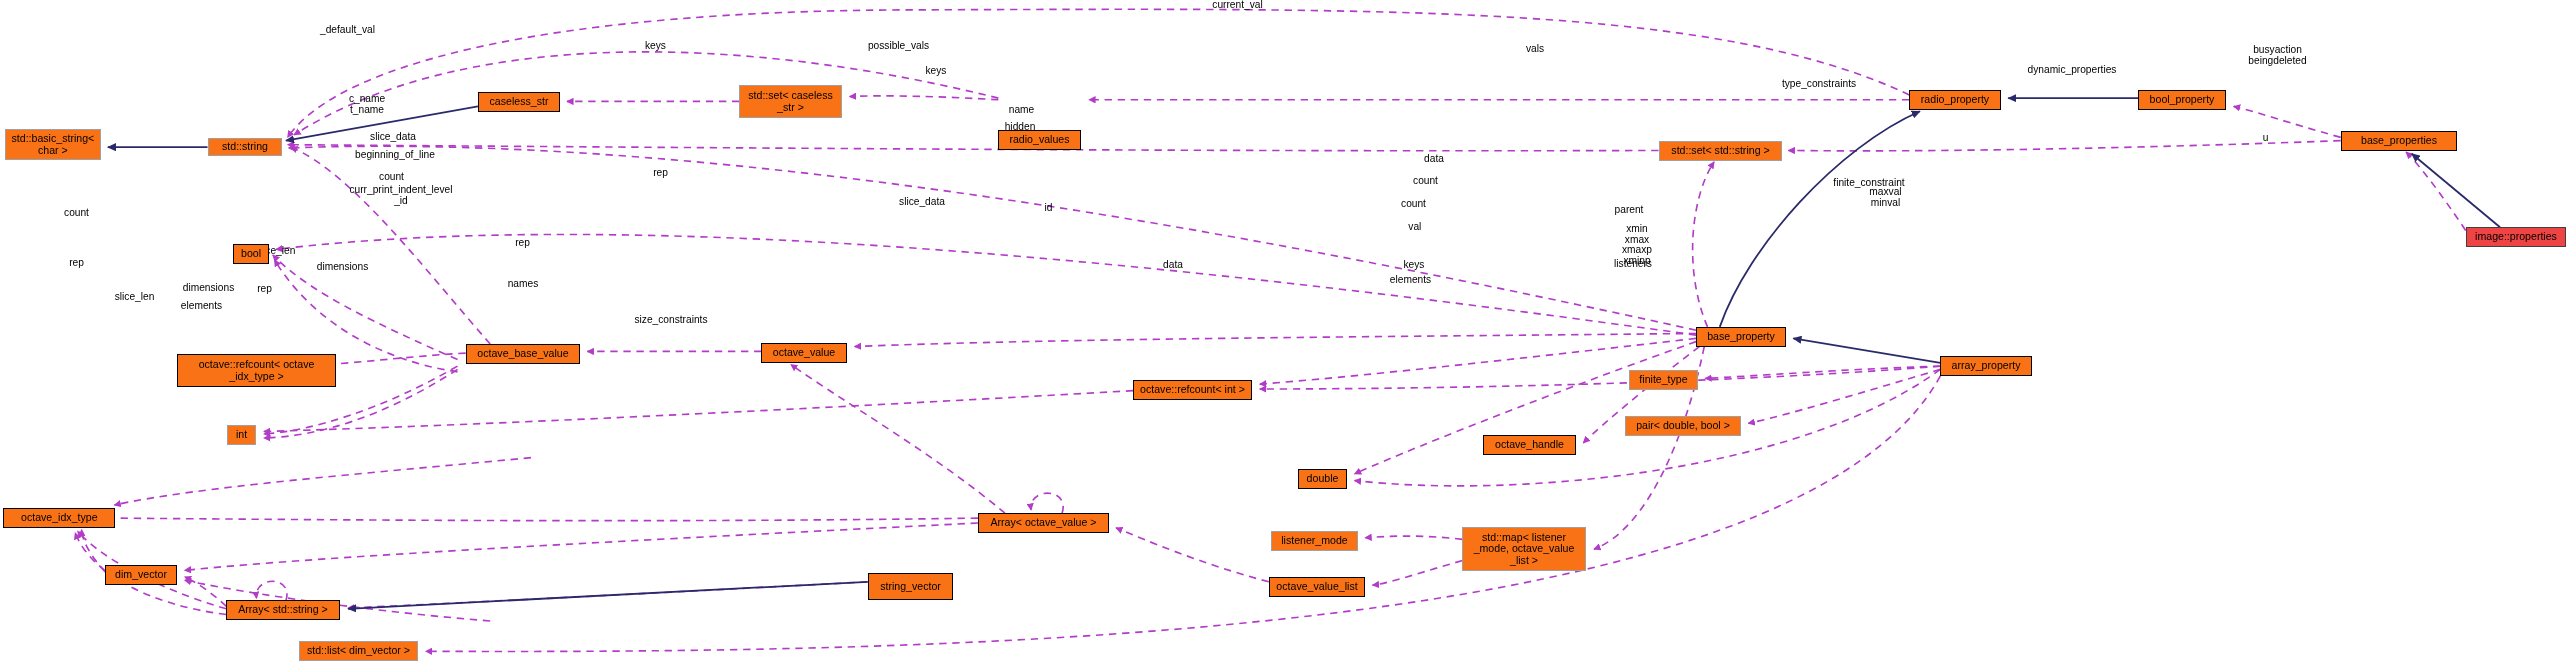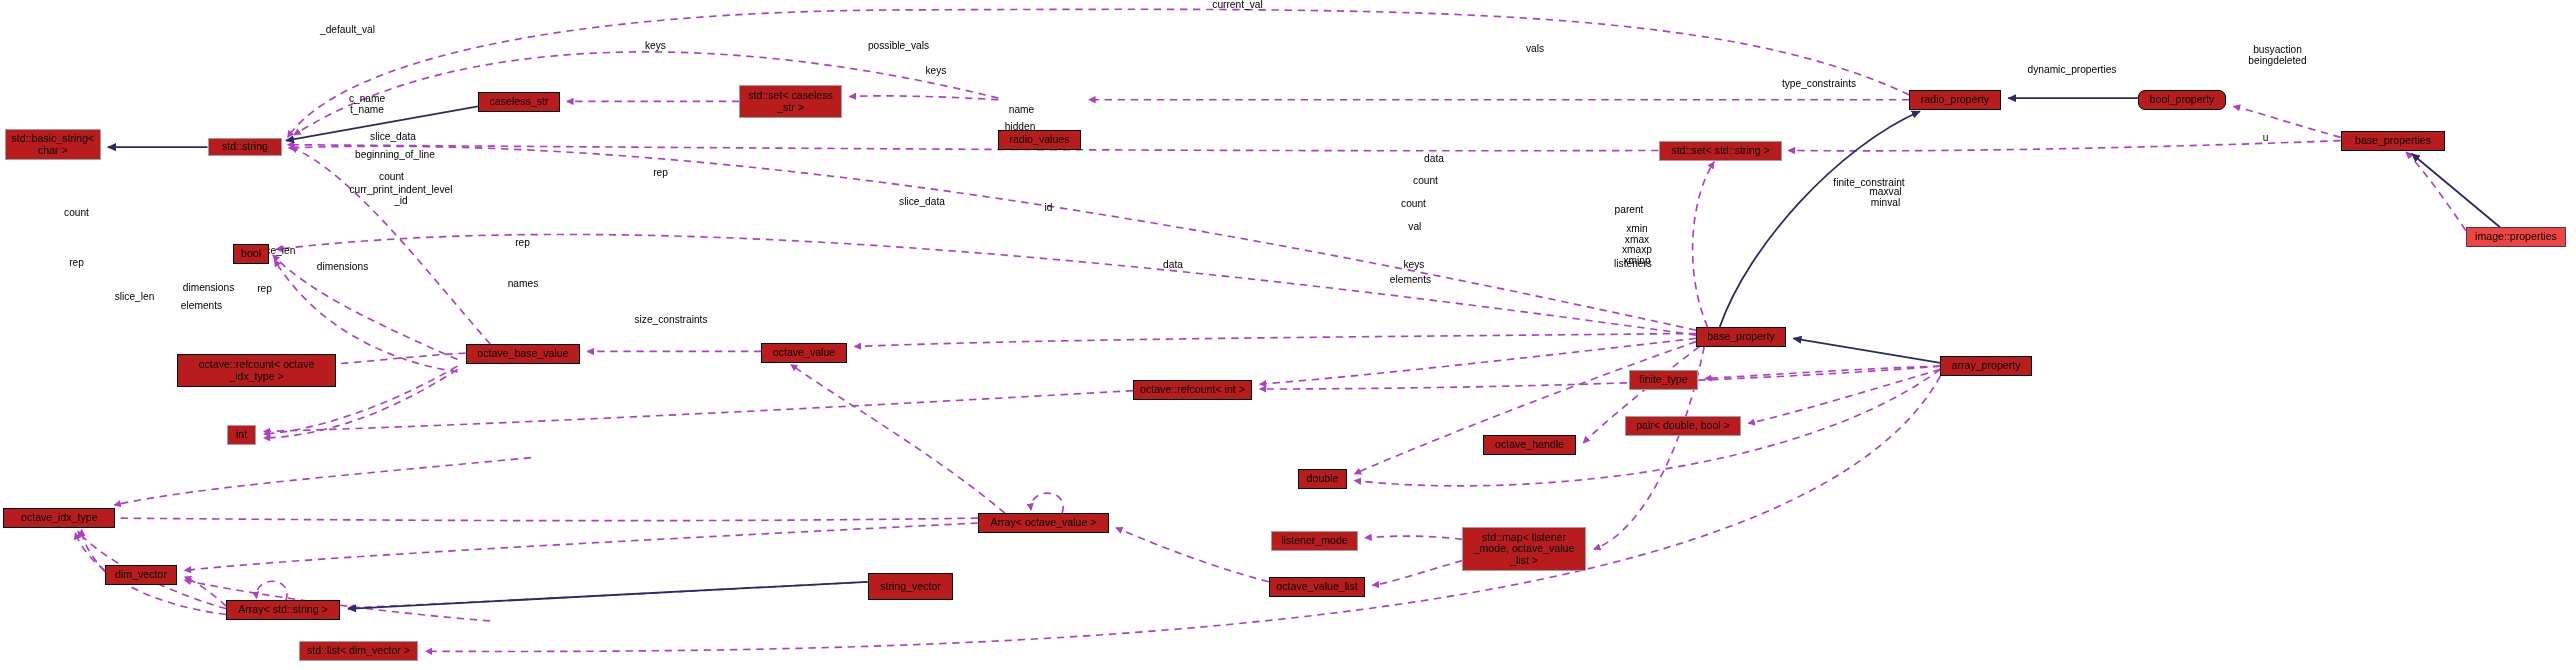--- a/index.html
+++ b/index.html
@@ -8,21 +8,21 @@
     width:2576px;
     height:671px;
     background:#ffffff;
     font-family:"Liberation Sans","DejaVu Sans",sans-serif;
     overflow:hidden;
   }
   svg#edges{position:absolute;left:0;top:0;width:2576px;height:671px;}
   .node{
     position:absolute;
     box-sizing:border-box;
-    background:#b91c1c;
+    background:#f97316;
     border:0.8px solid #000000;
     color:#000000;
     font-size:10.6px;
     line-height:11.4px;
     display:flex;
     align-items:center;
     justify-content:center;
     text-align:center;
     padding:0.8px 3.3px;
     white-space:pre;
@@ -171,22 +171,22 @@
 
   <div id="nodes">
       <div class="node weak" style="left: 4.9px; top: 129px; width: 96px; height: 31px;">std::basic_string&lt;
 char &gt;</div>
       <div class="node weak" style="left: 208px; top: 138px; width: 74px; height: 18px;">std::string</div>
       <div class="node strong" style="left: 478px; top: 92px; width: 82px; height: 19.6px;">caseless_str</div>
       <div class="node weak" style="left: 739px; top: 85px; width: 103px; height: 33px;">std::set&lt; caseless
 _str &gt;</div>
       <div class="node strong" style="left: 998px; top: 90px; width: 83px; height: 19.6px; margin-top: 40px;">radio_values</div>
       <div class="node strong" style="left: 1909px; top: 90px; width: 92px; height: 19.6px;">radio_property</div>
-      <div class="node strong" style="left: 2138px; top: 90px; width: 88px; height: 19.6px; border-radius: 7px;">bool_property</div>
-      <div class="node strong" style="left: 2341px; top: 131px; width: 104px; height: 19.6px;">base_properties</div>
+      <div class="node strong" style="left: 2138px; top: 90px; width: 88px; height: 19.6px;">bool_property</div>
+      <div class="node strong" style="left: 2341px; top: 131px; width: 116px; height: 19.6px;">base_properties</div>
       <div class="node current" style="left: 2466px; top: 227px; width: 100px; height: 19.6px;">image::properties</div>
       <div class="node weak" style="left: 1659px; top: 141px; width: 123px; height: 19.6px;">std::set&lt; std::string &gt;</div>
       <div class="node strong" style="left: 233px; top: 244px; width: 36px; height: 19.6px;">bool</div>
       <div class="node strong" style="left: 177px; top: 354px; width: 159px; height: 33px;">octave::refcount&lt; octave
 _idx_type &gt;</div>
       <div class="node strong" style="left: 466px; top: 344px; width: 114px; height: 19.6px;">octave_base_value</div>
       <div class="node strong" style="left: 761px; top: 343px; width: 86px; height: 19.6px;">octave_value</div>
       <div class="node strong" style="left: 1133px; top: 380px; width: 119px; height: 19.6px;">octave::refcount&lt; int &gt;</div>
       <div class="node weak" style="left: 227px; top: 425px; width: 29px; height: 19.6px;">int</div>
       <div class="node strong" style="left: 1696px; top: 327px; width: 90px; height: 19.6px;">base_property</div>

